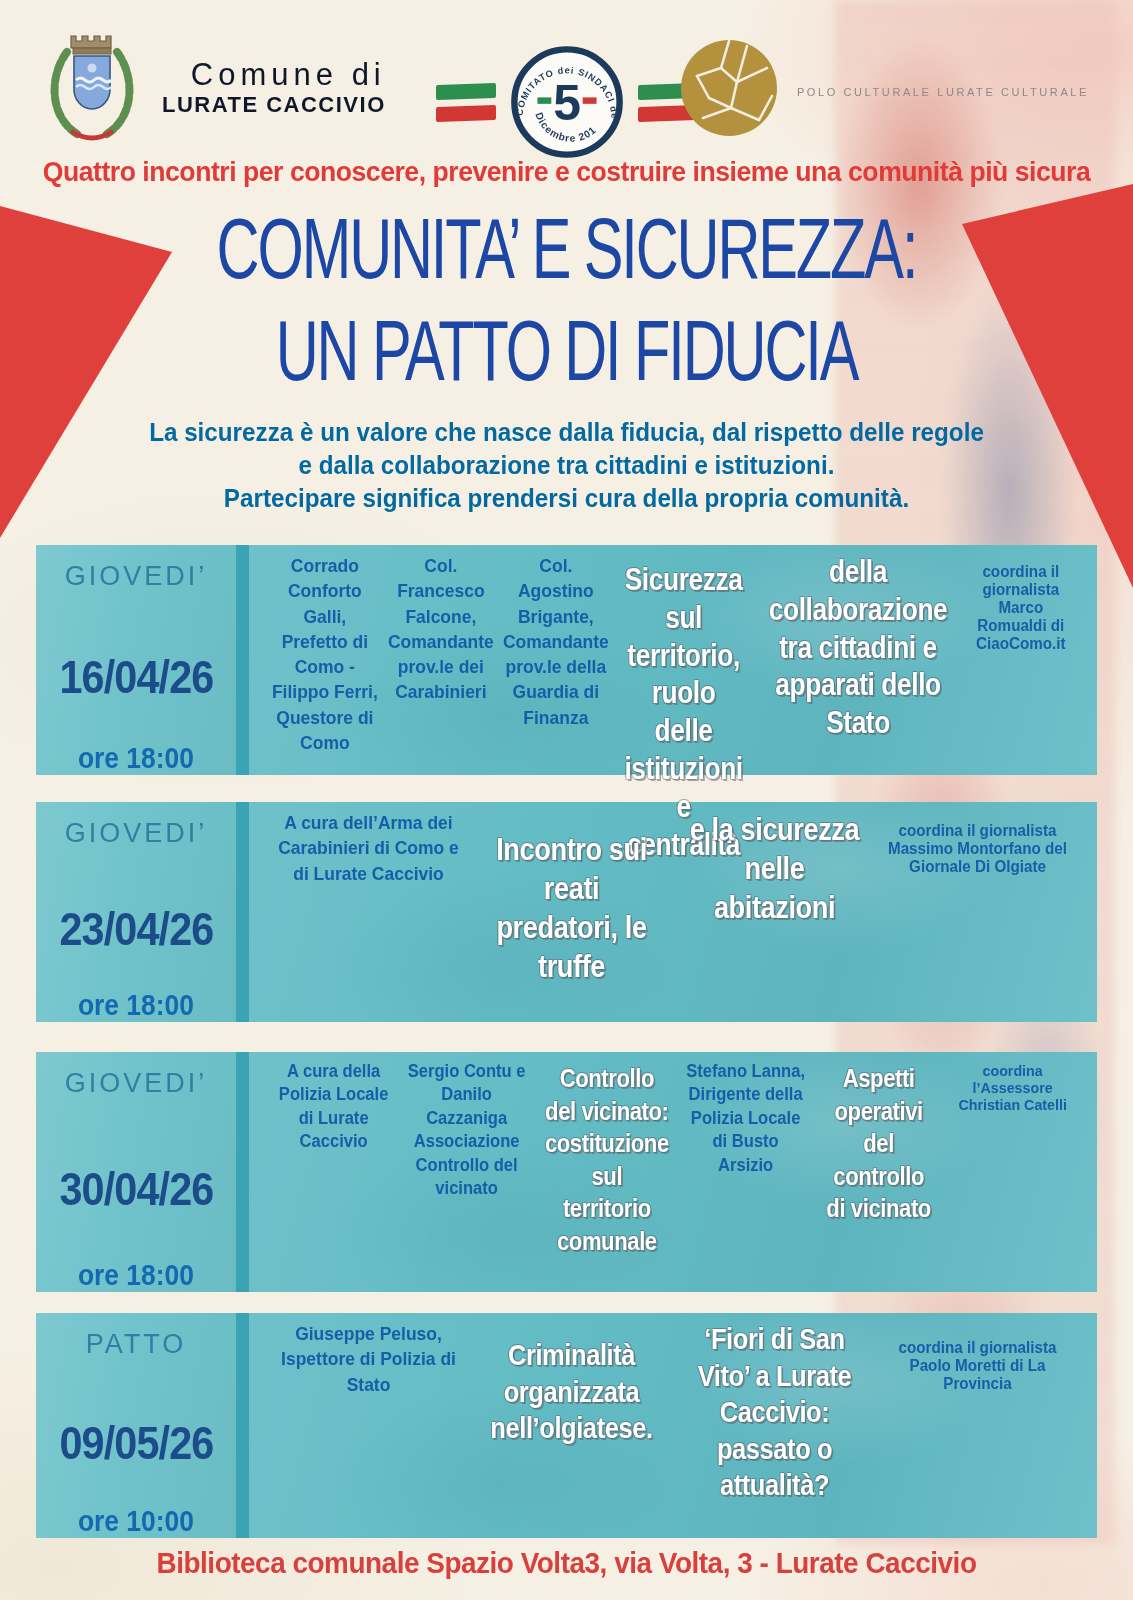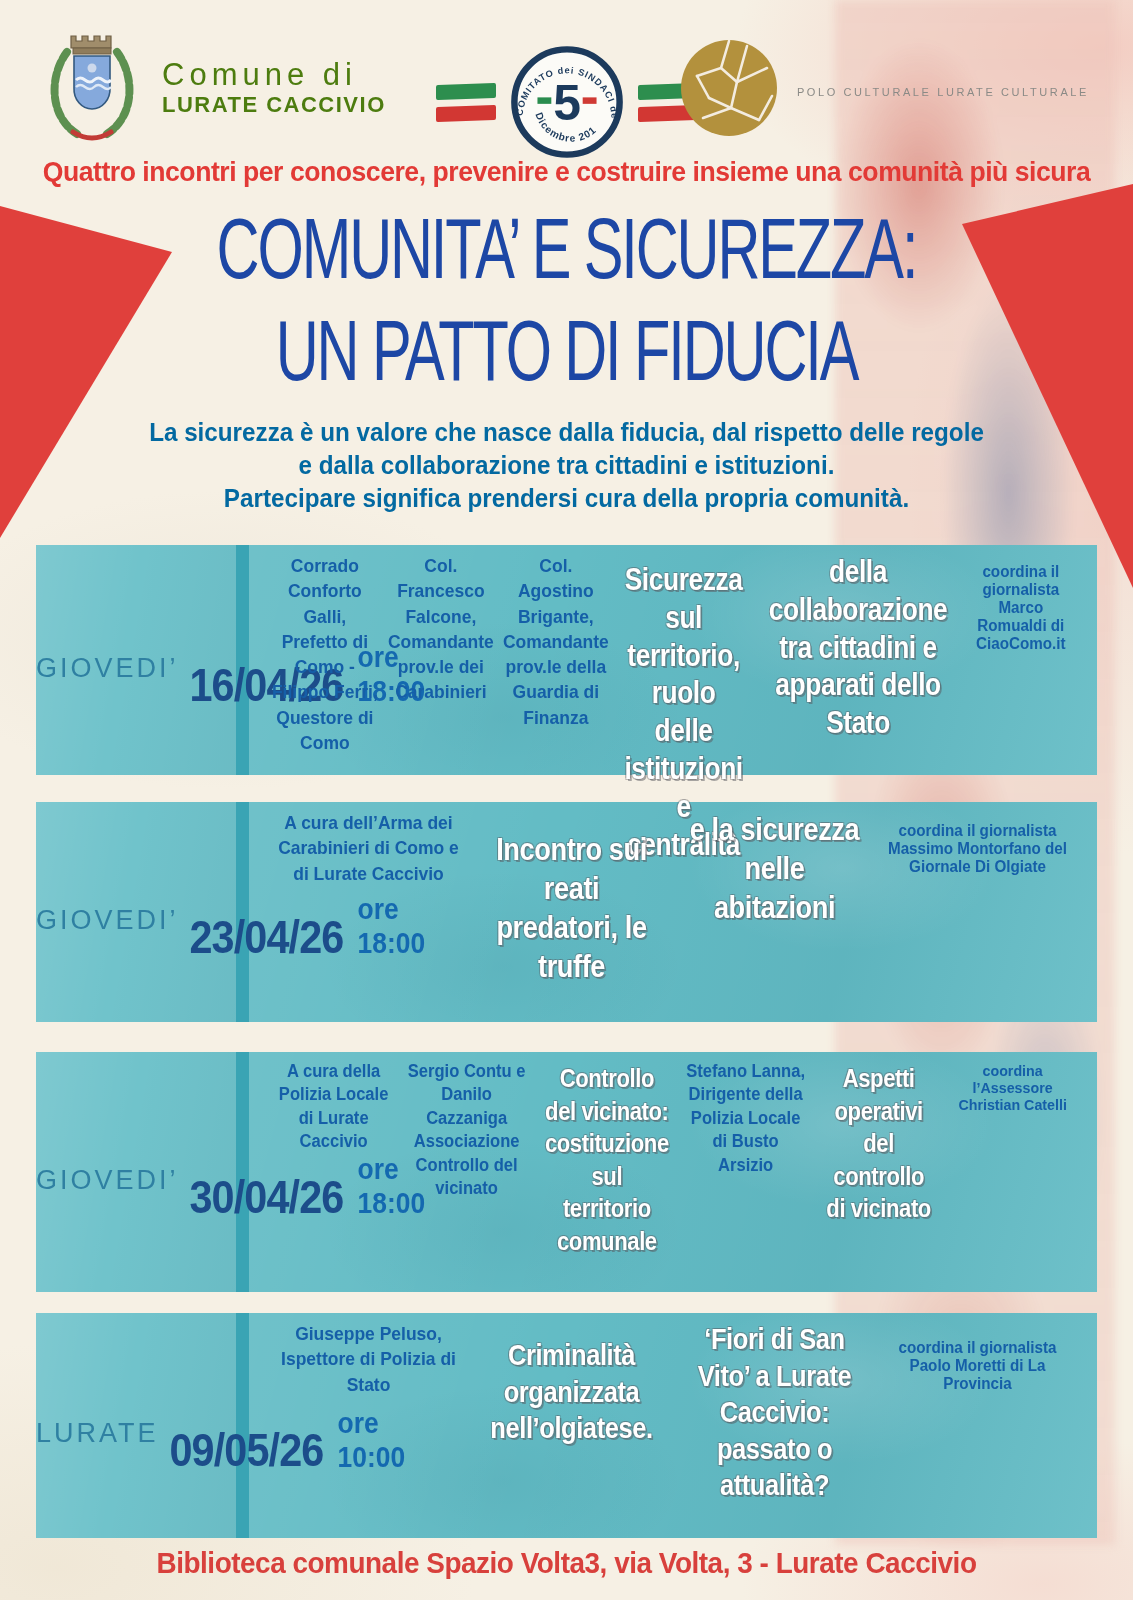--- a/index.html
+++ b/index.html
@@ -24,21 +24,21 @@
       radial-gradient(ellipse 85px 220px at 75% 72%, rgba(88,118,168,.28), transparent 70%),
       radial-gradient(ellipse 130px 240px at 45% 90%, rgba(205,120,105,.30), transparent 72%),
       linear-gradient(to bottom, rgba(238,198,188,.55), rgba(236,194,184,.42));
     filter:blur(4px);
   }
   .red-shapes{position:absolute;inset:0;width:100%;height:100%;z-index:1;pointer-events:none;}
 
   
   .header{position:absolute;top:28px;left:0;right:0;height:132px;z-index:2;}
   .comune-block{position:absolute;left:36px;top:0;display:flex;align-items:center;gap:14px;}
-  .comune-text{color:#4d7c0f;line-height:1.12;}
+  .comune-text{color:#0f172a;line-height:1.12;text-align:right;}
   .comune-line1{font-size:31px;letter-spacing:5px;font-weight:400;}
   .comune-line2{font-size:22px;letter-spacing:1.5px;font-weight:700;}
   .badge-group{position:absolute;left:50%;transform:translateX(-50%);top:14px;display:flex;align-items:center;gap:11px;}
   .flag{display:flex;flex-direction:column;gap:7px;transform:skewY(-2deg);}
   .flag .bar{width:60px;height:15px;border-radius:2px;}
   .bar-green{background:#2d8e4e;}
   .bar-red{background:#d23733;}
   .volta-block{position:absolute;right:44px;top:10px;display:flex;align-items:center;gap:18px;}
   .volta-name{font-size:27px;letter-spacing:2px;color:#565656;}
   .volta-name b{color:#121212;font-weight:800;}
@@ -54,21 +54,21 @@
     color:#0369a1;font-weight:700;font-size:25.5px;line-height:1.3;}
   .intro .iline{transform:scaleX(.95);}
 
   
   .events{position:absolute;top:545px;left:36px;right:36px;z-index:2;display:flex;flex-direction:column;}
   .panel{display:flex;box-shadow:0 0 0 rgba(0,0,0,0);}
   .panel-0{height:230px;margin-bottom:27px;}
   .panel-1{height:220px;margin-bottom:30px;}
   .panel-2{height:240px;margin-bottom:21px;}
   .panel-3{height:225px;}
-  .date-col{width:200px;background:#70c3cb;display:flex;flex-direction:row;align-items:center;padding-top:16px;box-sizing:border-box;
+  .date-col{width:200px;background:#70c3cb;display:flex;flex-direction:column;align-items:center;padding-top:16px;box-sizing:border-box;
     background-image:linear-gradient(100deg, rgba(255,255,255,.10), rgba(255,255,255,0) 45%, rgba(0,50,70,.05));justify-content:space-between;}
   .divider{width:13px;background:#3aa4b4;}
   .content{flex:1;background:#63bcc5;display:flex;justify-content:center;text-align:center;padding:8px 18px;box-sizing:border-box;
     background-image:
       radial-gradient(ellipse 220px 120px at 70% 30%, rgba(255,255,255,.14), transparent 70%),
       radial-gradient(ellipse 260px 140px at 30% 75%, rgba(0,60,80,.06), transparent 70%),
       linear-gradient(105deg, rgba(255,255,255,.08), rgba(255,255,255,0) 35%, rgba(0,40,60,.05) 70%, rgba(255,255,255,.07));}
   .day{color:#2f80a2;font-size:27px;letter-spacing:3px;font-weight:400;}
   .date{color:#1c4d8a;font-size:47px;font-weight:800;transform:scaleX(.88);margin-top:32px;letter-spacing:-1px;}
   .time{color:#1469b0;font-size:30px;font-weight:800;transform:scaleX(.88);margin-top:12px;}
@@ -231,21 +231,21 @@
         <div class="line line-speaker">Sergio Contu e Danilo Cazzaniga Associazione Controllo del vicinato</div>
         <div class="line line-white">Controllo del vicinato: costituzione sul territorio comunale</div>
         <div class="line line-speaker">Stefano Lanna, Dirigente della Polizia Locale di Busto Arsizio</div>
         <div class="line line-white">Aspetti operativi del controllo di vicinato</div>
         <div class="line line-coordina">coordina l’Assessore Christian Catelli</div>
       </div>
   </section>
 
   <section class="panel panel-3">
     <div class="date-col">
-      <div class="day">LURATE</div>
+      <div class="day">PATTO</div>
       <div class="date">09/05/26</div>
       <div class="time">ore 10:00</div>
     </div>
     <div class="divider"></div>
     <div class="content">
         <div class="line line-speaker">Giuseppe Peluso, Ispettore di Polizia di Stato</div>
         <div class="line line-white">Criminalità organizzata nell’olgiatese.</div>
         <div class="line line-white">‘Fiori di San Vito’ a Lurate Caccivio: passato o attualità?</div>
         <div class="line line-coordina">coordina il giornalista Paolo Moretti di La Provincia</div>
       </div>

